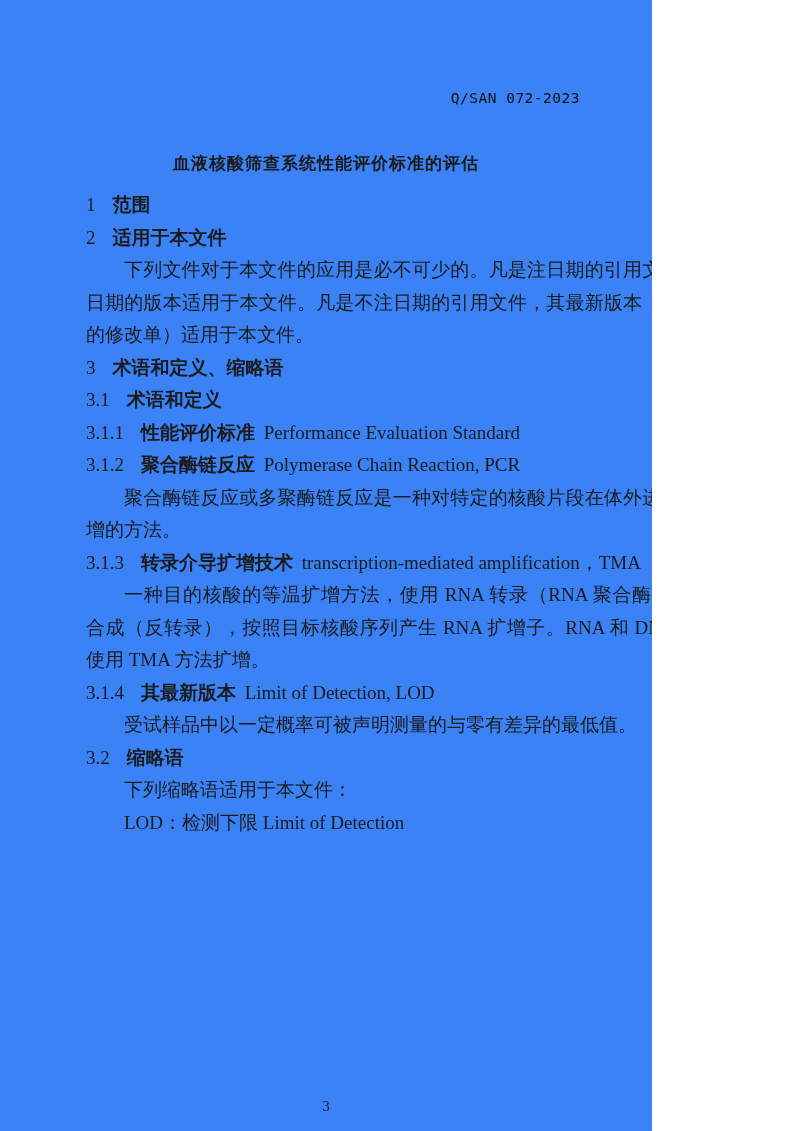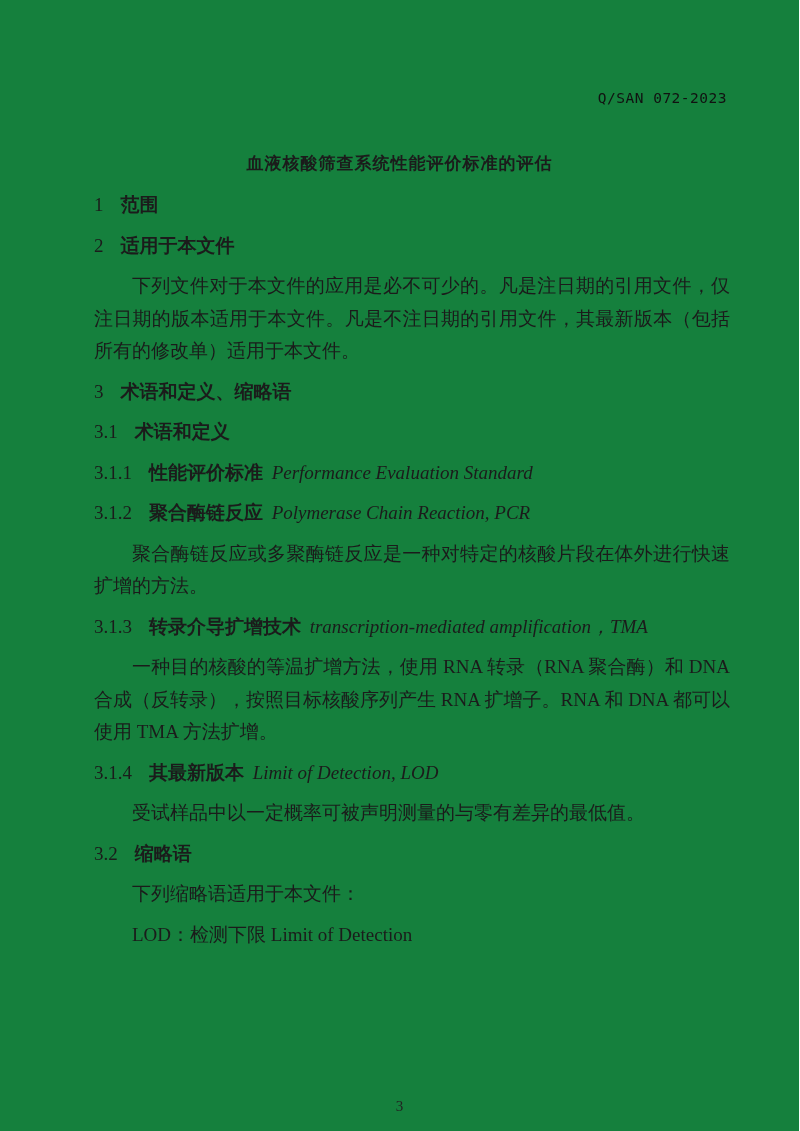--- a/index.html
+++ b/index.html
@@ -1,19 +1,19 @@
 <!DOCTYPE html>
 <html><head>
 <meta charset="utf-8">
 <style>
   html,body { margin:0; padding:0; background:#ffffff; }
   .page {
     position:relative;
-    width:799px; height:1131px;
-    background:#15803d;
+    width:652px; height:1131px;
+    background:#3b82f6;
     overflow:hidden;
     font-family:"Liberation Serif","DejaVu Serif",serif;
     color:#1b1b1b;
   }
   .hdr {
     padding-top:90px;
     padding-right:72px;
     text-align:right;
     font-family:"DejaVu Sans Mono","Liberation Mono",monospace;
     font-size:14.5px;
@@ -26,24 +26,24 @@
     font-size:17px;
     font-weight:700;
     letter-spacing:1px;
   }
   .content {
     margin:14px 62px 0 86px;
     width:652px;
     font-size:19px;
     line-height:32.5px;
   }
-  .content p { margin:8px; }
+  .content p { margin:0; }
   .clause { font-weight:700; }
   .c-num  { font-weight:400; margin-right:0.9em; }
-  .c-en   { font-weight:400; margin-left:0.45em;font-style:italic; }
+  .c-en   { font-weight:400; margin-left:0.45em; }
   .c-en:empty { display:none; }
   .para {
     text-indent:2em;
     text-align:justify;
   }
   .footer {
     position:absolute;
     bottom:16px; left:0;
     width:100%;
     text-align:center;

